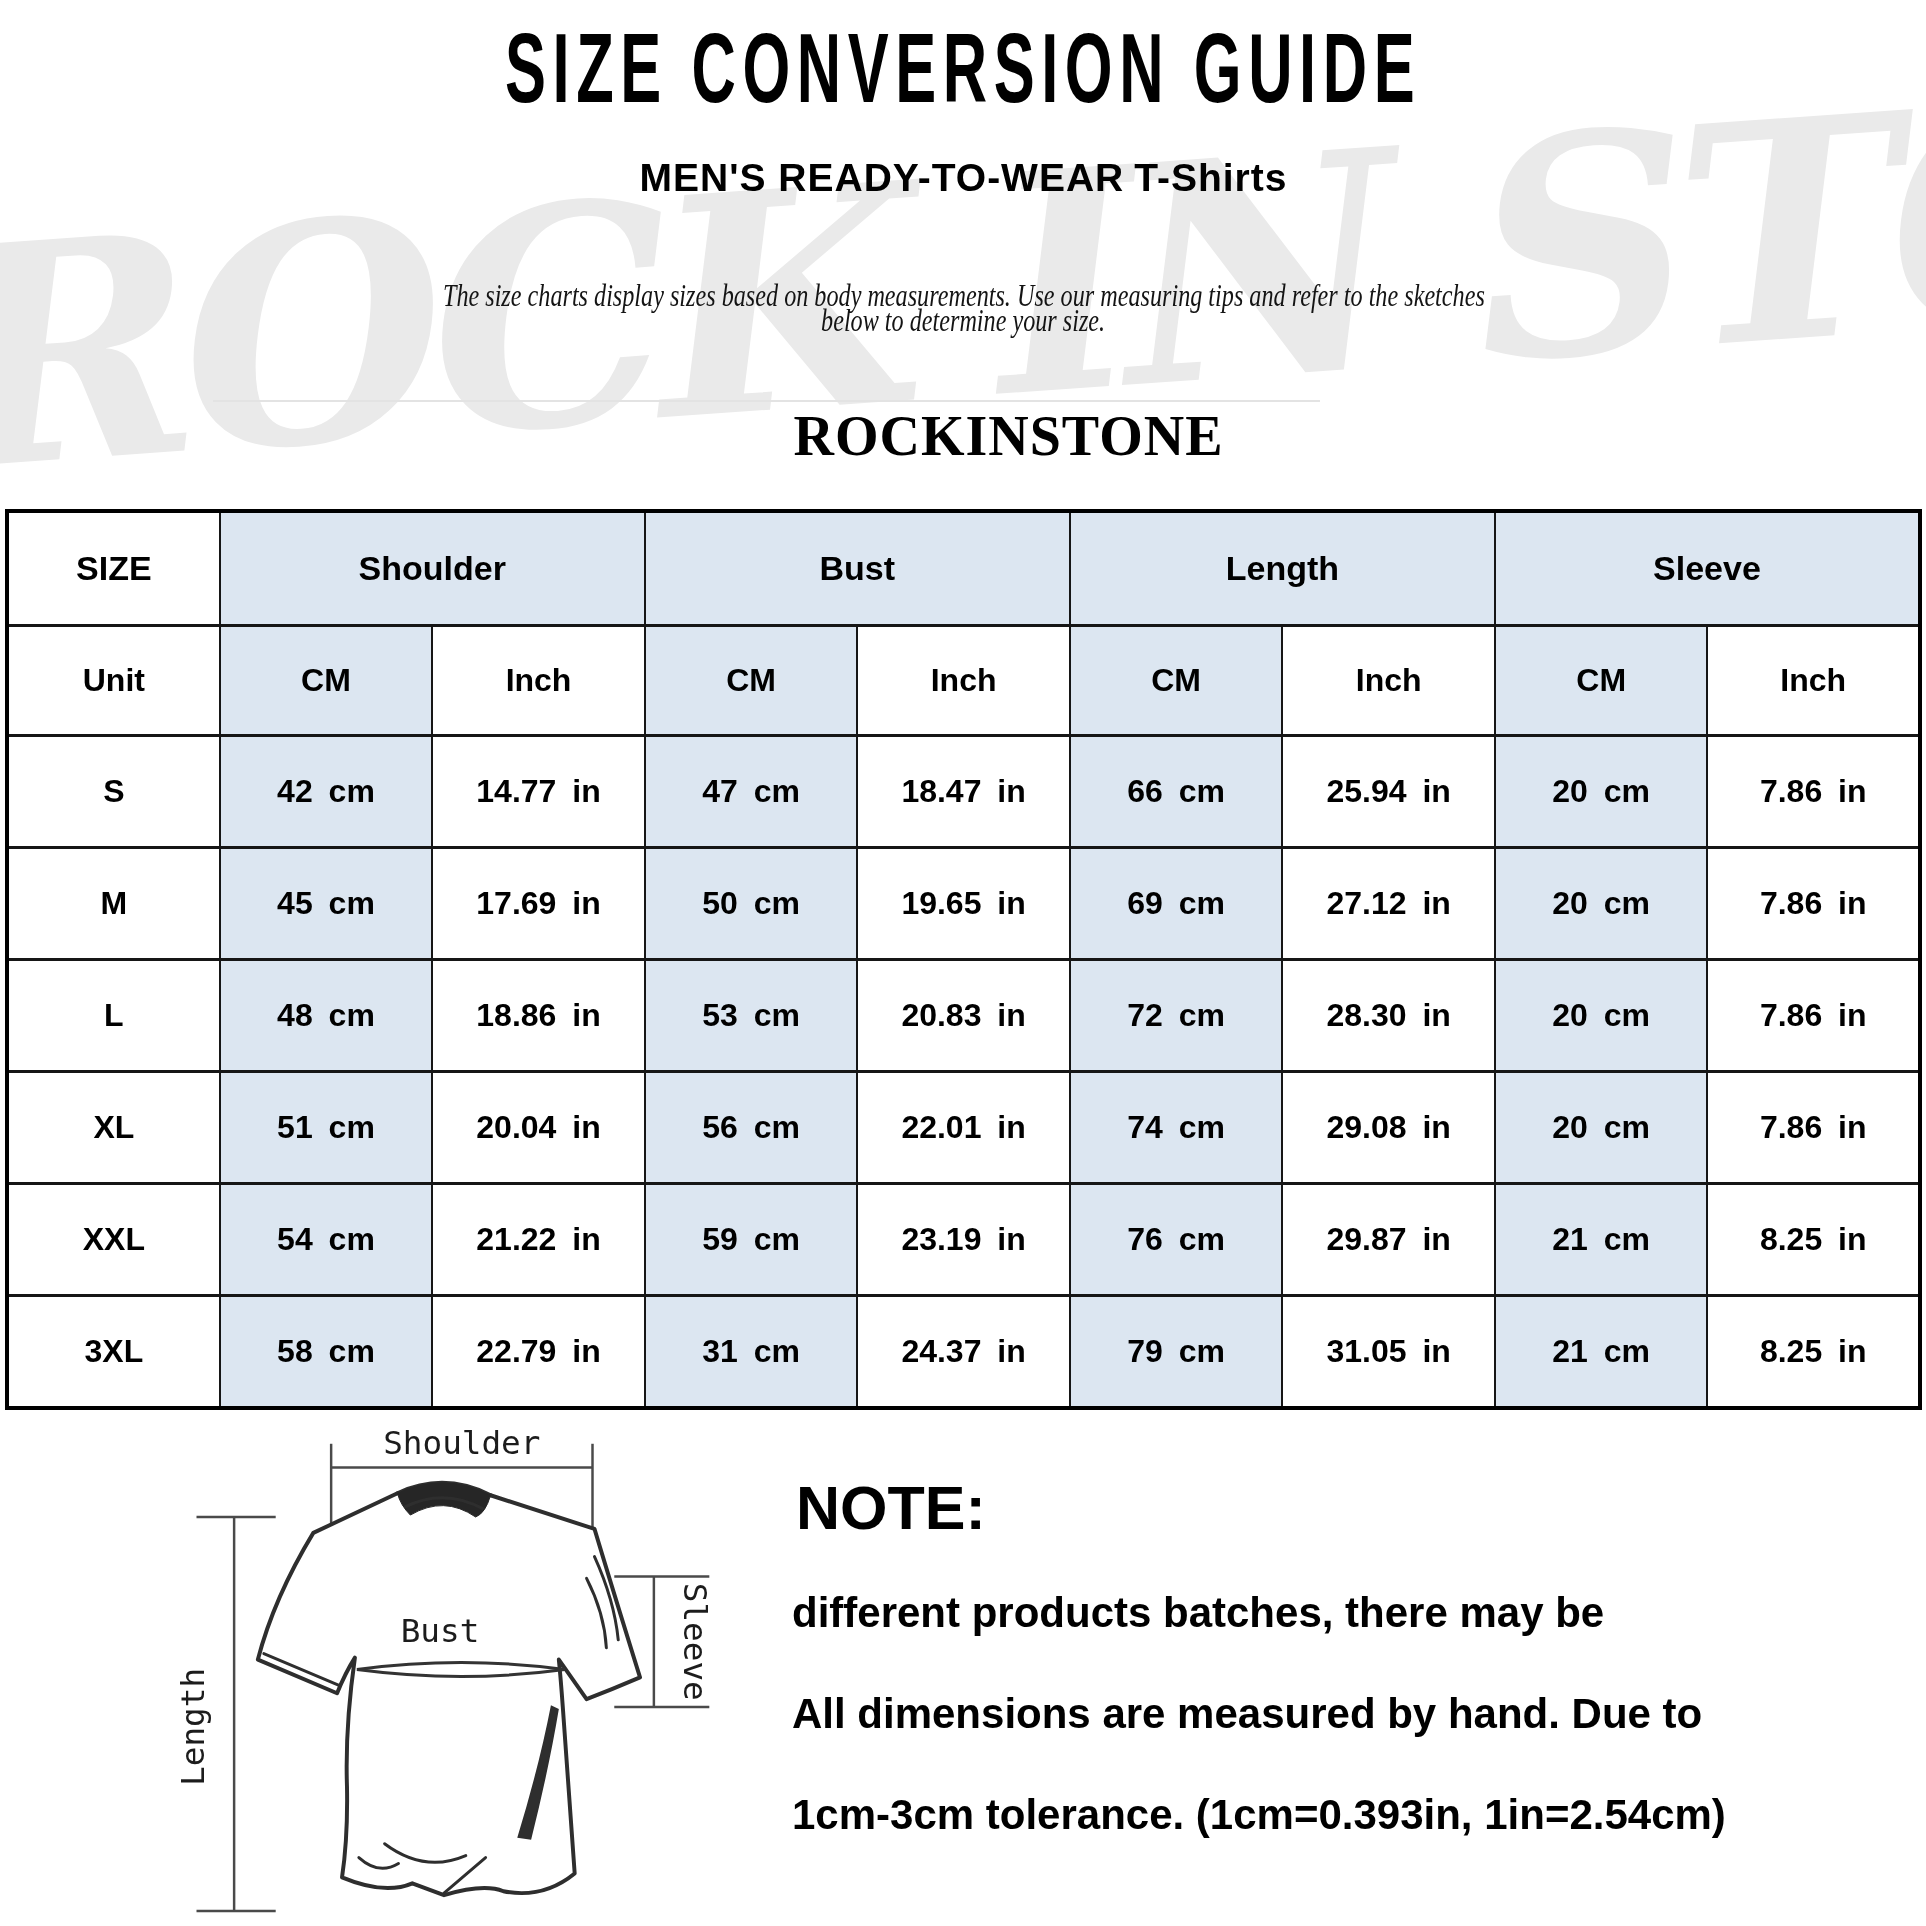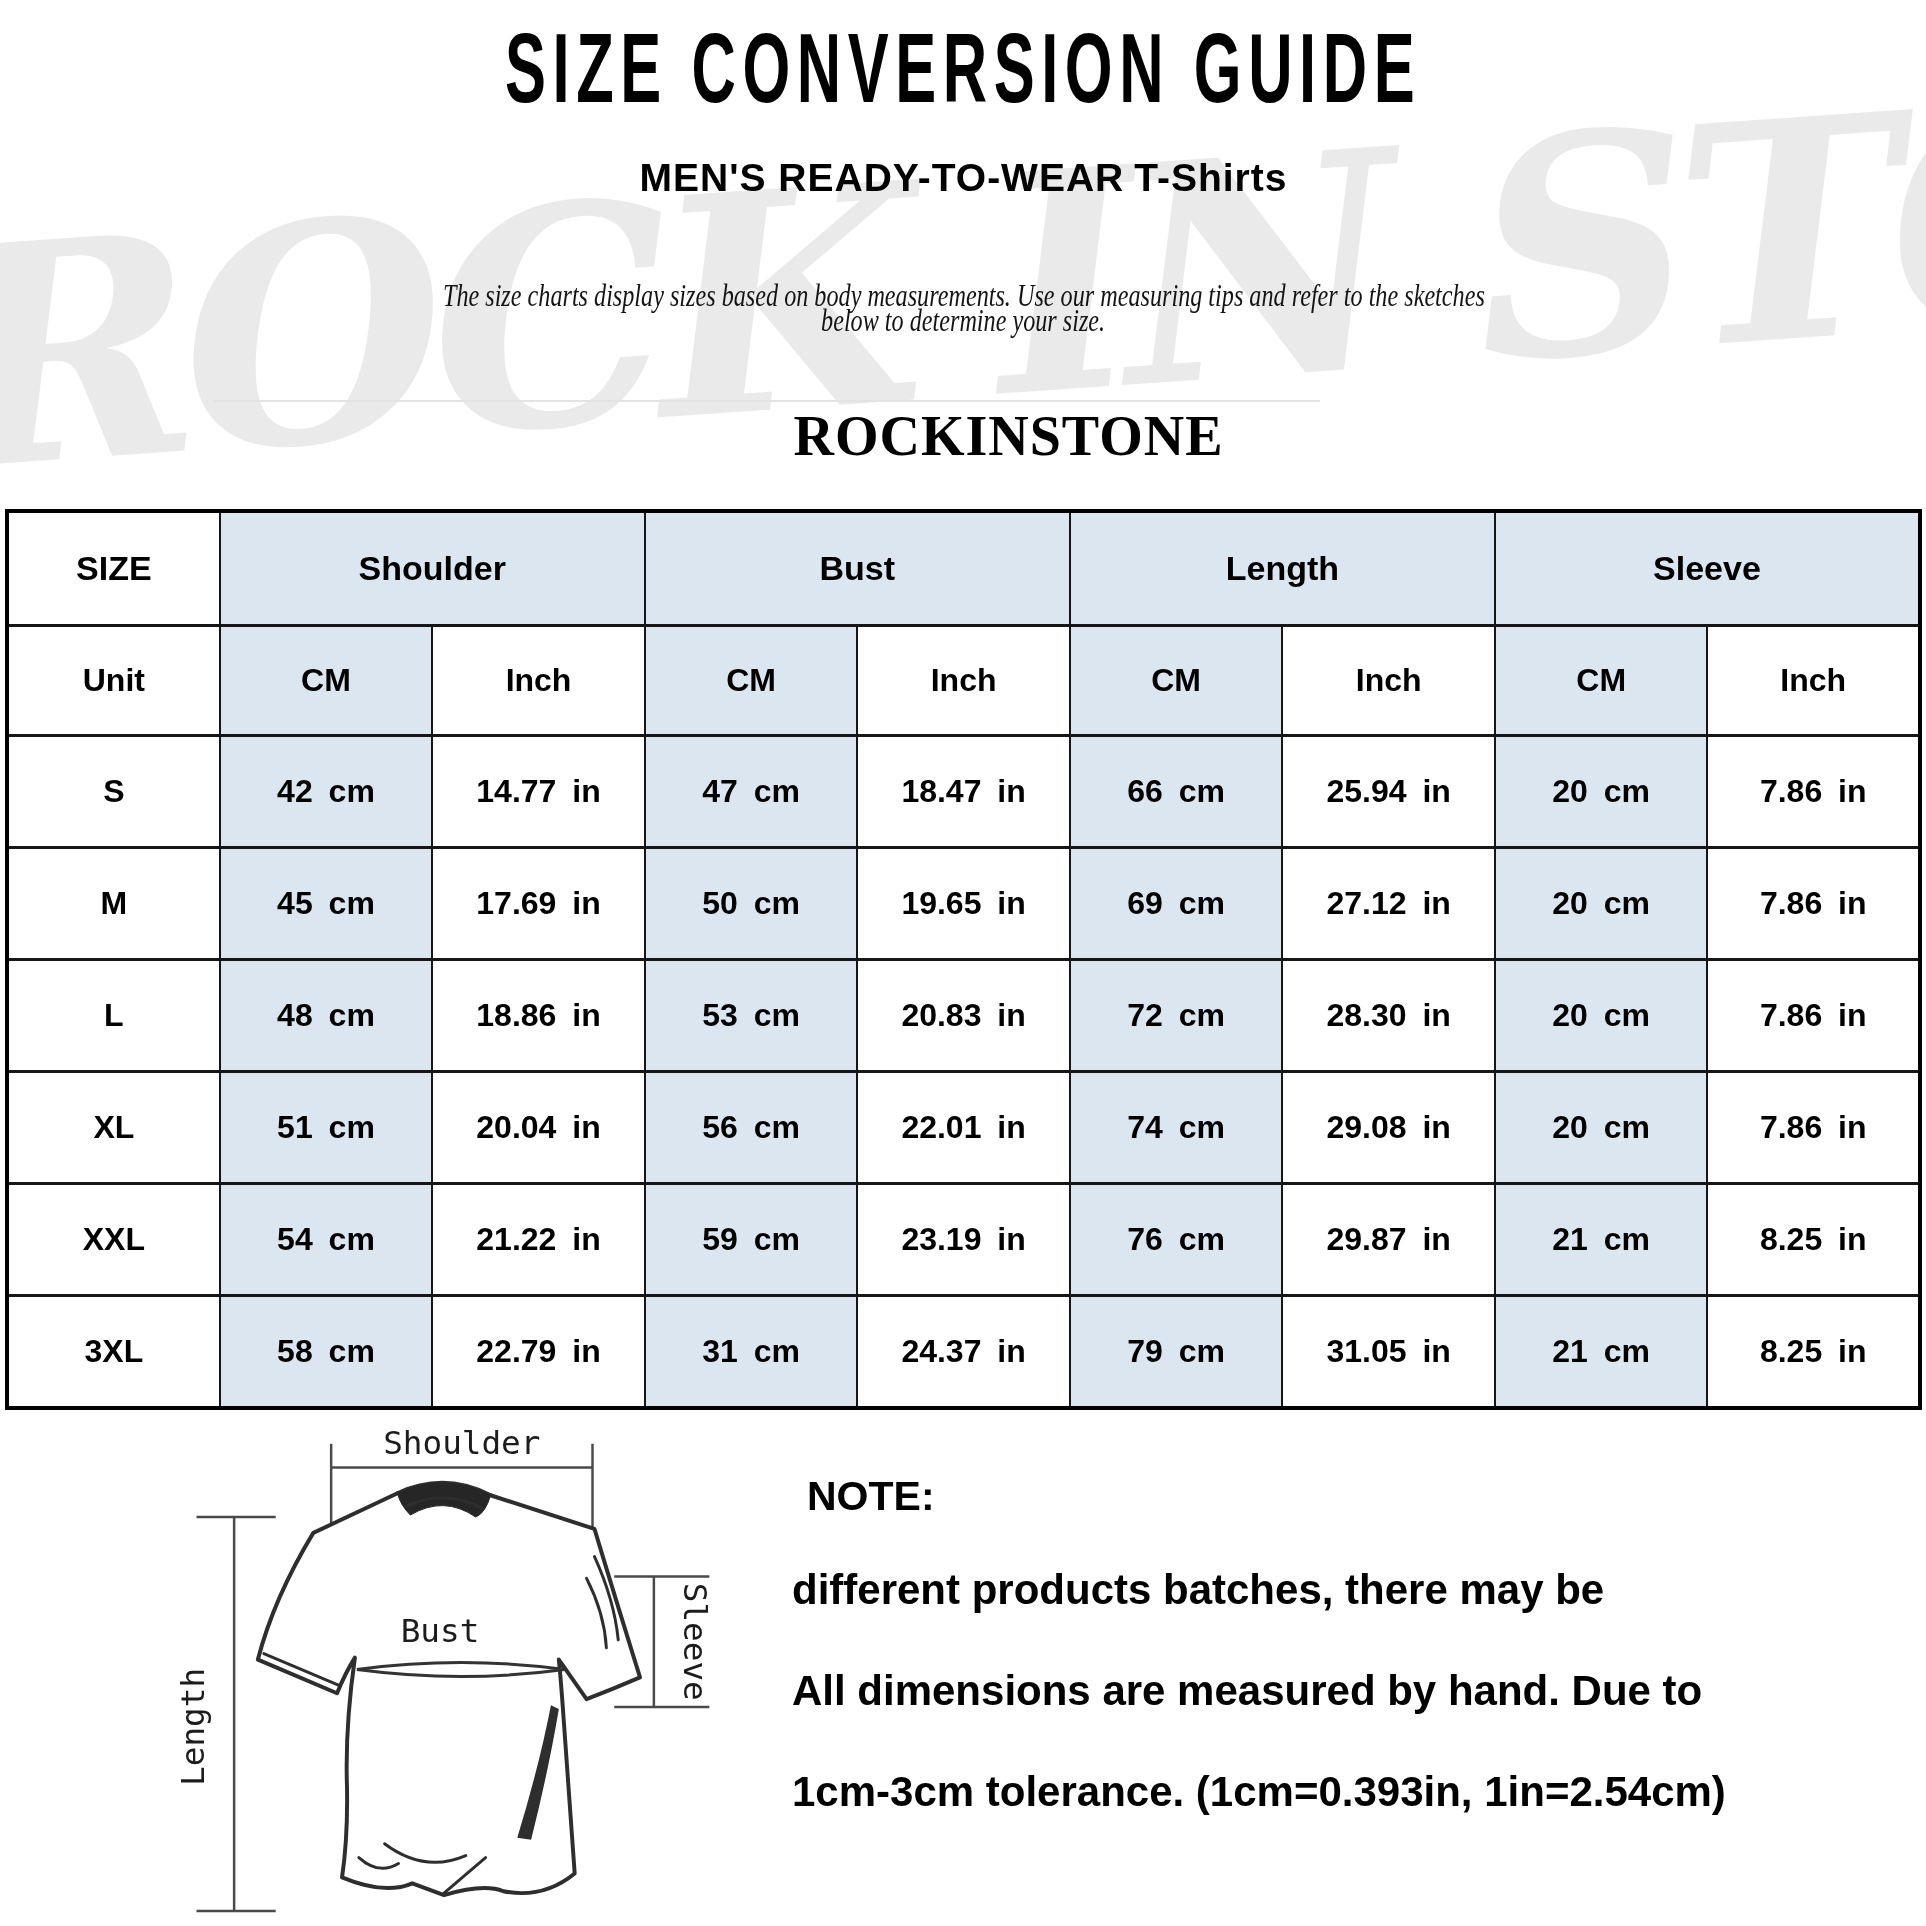--- a/index.html
+++ b/index.html
@@ -60,21 +60,21 @@
 
   
   .diagram{position:absolute;left:147px;top:1410px;width:594px;height:517px;z-index:2;}
   .diagram svg{width:100%;height:100%;}
   .diagram text{
     font-family:"DejaVu Sans Mono",monospace;font-size:33px;fill:#1c1c1c;
   }
 
   
   .note{position:absolute;left:792px;top:1473px;width:1030px;z-index:2;}
-  .note-heading{font-size:41px;font-weight:700;margin:0 0 46px 15px;}
+  .note-heading{font-size:61px;font-weight:700;margin:0 0 46px 4px;}
   .note-line{font-size:42px;font-weight:700;margin:0 0 53px 0;white-space:nowrap;}
 </style>
 </head>
 <body>
 
 <div class="watermark">ROCK IN STONE</div>
 
 <div class="title">
   <span>SIZE CONVERSION GUIDE</span>
 </div>

